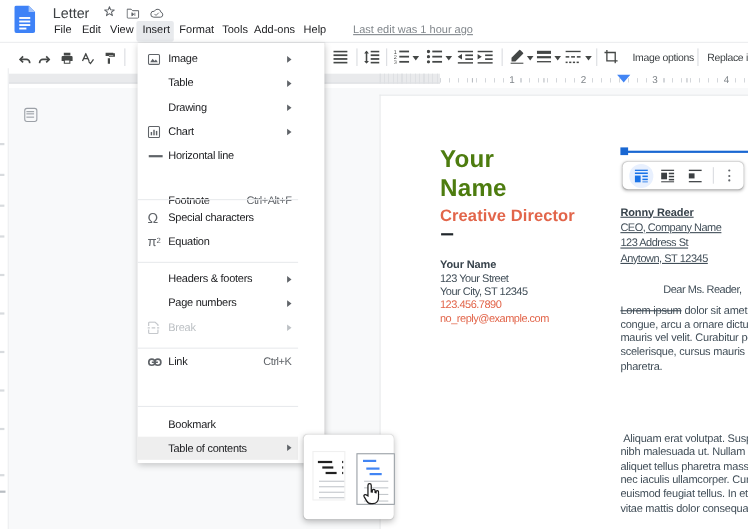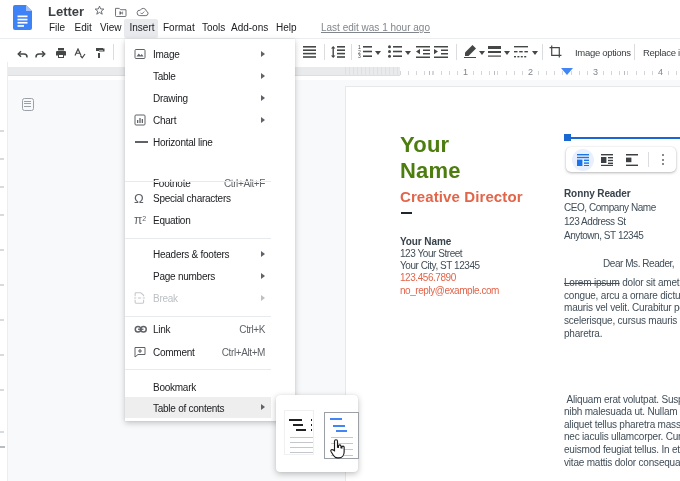--- a/index.html
+++ b/index.html
@@ -4,21 +4,21 @@
 <style>
 * { margin:0; padding:0; box-sizing:border-box; }
 html,body { width:680px; height:481px; overflow:hidden; background:#fff;
   font-family:"Liberation Sans", sans-serif; position:relative; }
 .abs { position:absolute; }
 
 #canvas { left:0; top:80px; width:680px; height:401px; background:#F8F9FA; }
 #page { left:345px; top:86px; width:560px; height:500px; background:#fff;
   border:1px solid #E6E8EA; border-right:none; border-bottom:none; }
 
-#title { left:48px; top:4px; font-size:13px; color:#3C4043;font-weight:bold; }
+#title { left:48px; top:4px; font-size:13px; color:#3C4043; }
 .menuitem { top:20px; height:16px; line-height:16px; font-size:10px; color:#202124; }
 #insert-hl { left:124px; top:19px; width:34px; height:19px; background:#E8EAED; border-radius:2px; }
 #lastedit { left:321px; top:22px; font-size:10px; color:#80868B; text-decoration:underline; }
 .tsep { top:44px; width:1px; height:16px; background:#DADCE0; }
 .tbtn-label { top:47px; font-size:9.5px; letter-spacing:-0.3px; color:#3C4043; white-space:nowrap; }
 
 #ruler { left:0; top:66px; width:680px; height:13px; background:#fff; }
 #ruler-gray { left:0; top:1px; width:400px; height:9px;
   background:#E9EAEC; border-bottom:1px solid #DCDEE1; }
 #ruler-ticks { left:345px; top:1px; width:55px; height:9px;
@@ -67,21 +67,21 @@
 
 .doc { color:#414E58; letter-spacing:-0.45px; }
 #para1,#para2 { letter-spacing:-0.2px; }
 .doc b { letter-spacing:-0.1px; }
 #bigname { left:400px; top:132px; font-size:22px; font-weight:bold; color:#4d7c0f; line-height:25.7px; letter-spacing:0.2px;}
 #cdir { left:400px; top:187.5px; font-size:15px; font-weight:bold; color:#E2654A; letter-spacing:0.1px;}
 #dash1 { left:401px; top:211.5px; width:11px; height:2.6px; background:#20262B; }
 #addrL { left:400px; top:235.5px; font-size:10px; line-height:12.3px; }
 #addrL b { color:#37424B; }
 .orange { color:#E2654A; }
-#ronny { left:564px; top:186.5px; font-size:10px; line-height:14px; }
+#ronny { left:564px; top:186.5px; font-size:10px; line-height:14px;text-decoration:underline; }
 #dear { left:564px; top:257.5px; font-size:10px;padding-left:39px; }
 #para1 { left:564px; top:277px; font-size:10px; line-height:12.7px; white-space:nowrap; }
 #para2 { left:564px; top:393.7px; font-size:10px; line-height:12.6px; white-space:nowrap; }
 svg { display:block; }
 </style>
 </head>
 <body>
 <div class="abs" id="canvas"></div>
 <div class="abs" style="left:0; top:38px; width:680px; height:1px; background:#EBEDEF;"></div>
 <div class="abs" id="page"></div>
@@ -422,30 +422,20 @@
       <span class="ic" style="left:9px;">
     <svg width="14" height="12" viewBox="0 0 28 24" fill="none" stroke="#5F6368" stroke-width="3">
           <circle cx="8" cy="12.5" r="5.5"></circle>
           <circle cx="19" cy="12.5" r="5.5"></circle>
           <path d="M8 12.5 h11" stroke-width="2.6"></path>
         </svg>
     </span>
       <span class="lbl">Link</span>
       <span class="sc">Ctrl+K</span>
     </div>
-  <div class="abs mrow" style="top:302px;">
-      <span class="ic">
-    <svg width="12" height="12" viewBox="0 0 24 24" fill="none" stroke="#5F6368" stroke-width="2">
-          <path d="M2 3 h20 v14 H8 l-6 5 z"></path>
-          <path d="M12 6 v8 M8 10 h8" stroke-width="2.2"></path>
-        </svg>
-    </span>
-      <span class="lbl">Comment</span>
-      <span class="sc">Ctrl+Alt+M</span>
-    </div>
   <div class="abs msep" style="top:329.5px;"></div>
   <div class="abs mrow" style="top:337px;">
       <span class="lbl">Bookmark</span>
     </div>
   <div class="abs mrow" id="tocrow" style="top:358px; height:21px;">
       <span class="lbl">Table of contents</span>
       <span class="arr"></span>
     </div>
 </div>
 

